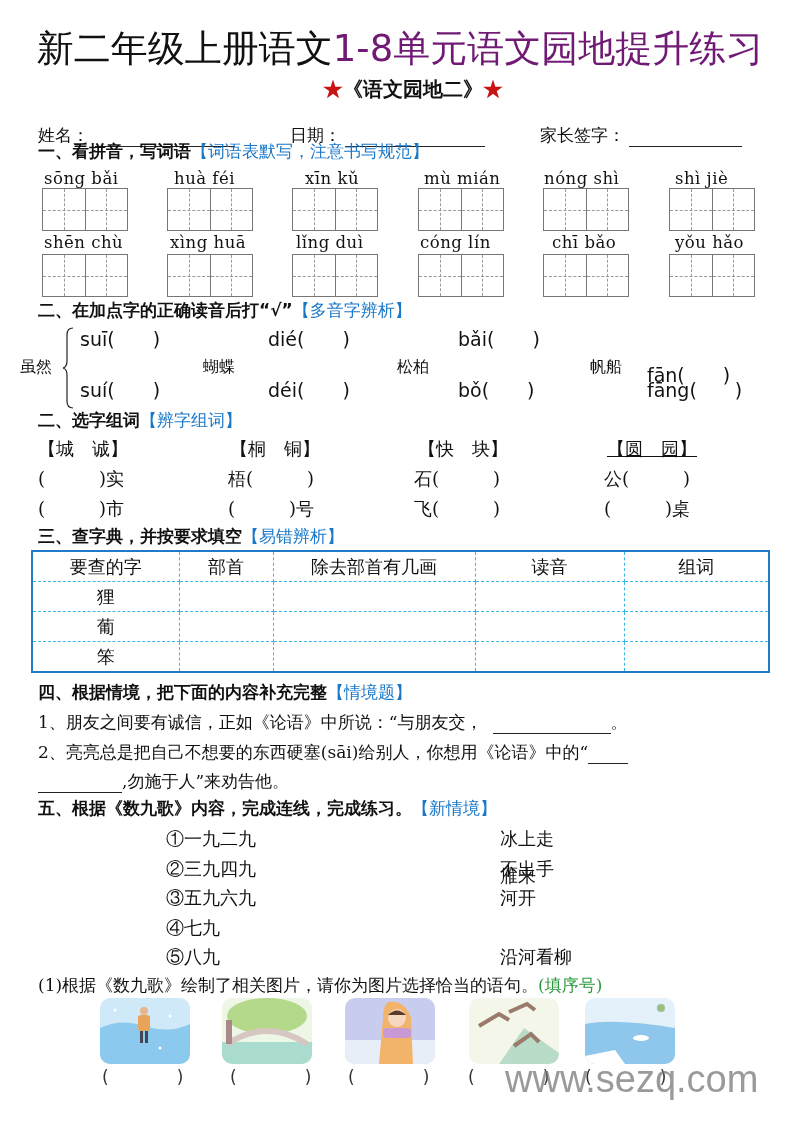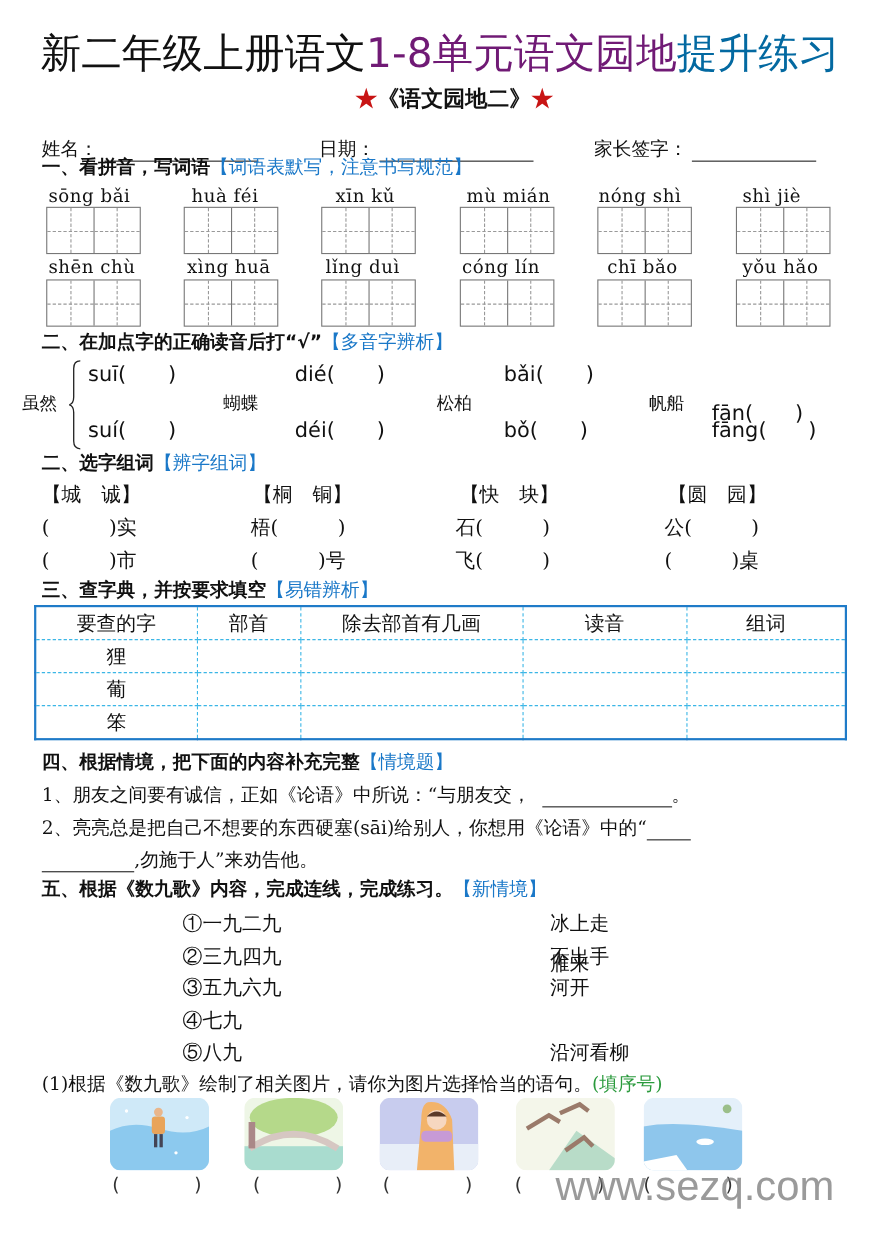--- a/index.html
+++ b/index.html
@@ -2,21 +2,21 @@
 <html><head>
 <meta charset="utf-8">
 <style>
   html, body { margin:0; padding:0; background:#fff; }
   body { width:800px; height:1131px; position:relative; overflow:hidden;
          font-family:"DejaVu Serif","Liberation Serif",serif; color:#111; }
   .abs { position:absolute; }
   .title { left:0; width:800px; top:24px; text-align:center; font-family:"DejaVu Sans","Liberation Sans",sans-serif; font-size:37px; letter-spacing:0px; white-space:nowrap; }
   .title .t1 { color:#111; }
   .title .t2 { color:#701a75; }
-  .title .t3 { color:#0369a1; }
+  .title .t3 { color:#701a75; }
   .subtitle { left:0; width:800px; top:76px; text-align:center; font-size:20px; font-weight:bold; font-family:"DejaVu Serif",serif;padding-left:13px; }
   .star { color:#c81414; }
   .info { top:112px; font-size:17px; font-family:"DejaVu Sans","Liberation Sans",sans-serif;margin-top:12px; }
   .uline { display:inline-block; border-bottom:1px solid #222; height:18px; vertical-align:bottom; }
   .section { font-family:"DejaVu Sans","Liberation Sans",sans-serif; font-size:17px; font-weight:bold; left:38px; white-space:nowrap; }
   .section .tag { color:#1a78c8; font-weight:normal; }
   .py { font-family:"DejaVu Serif",serif; font-size:16.5px; white-space:nowrap; letter-spacing:0.5px; }
   .grid { border:1.5px solid #777; display:flex; height:43px; width:86px; box-sizing:border-box; }
   .cell { flex:1; position:relative; box-sizing:border-box; }
   .cell + .cell { border-left:1.5px solid #777; }
@@ -154,21 +154,21 @@
 <div class="abs q3" style="left:38px;top:497px;">(　　　)市</div>
 
 <div class="abs q3" style="left:230px;top:437px;">【桐　铜】</div>
 <div class="abs q3" style="left:228px;top:467px;">梧(　　　)</div>
 <div class="abs q3" style="left:228px;top:497px;">(　　　)号</div>
 
 <div class="abs q3" style="left:418px;top:437px;">【快　块】</div>
 <div class="abs q3" style="left:414px;top:467px;">石(　　　)</div>
 <div class="abs q3" style="left:414px;top:497px;">飞(　　　)</div>
 
-<div class="abs q3" style="left:607px;top:437px;">【圆　园】</div>
+<div class="abs q3" style="left:607px;top:437px;text-decoration:underline;">【圆　园】</div>
 <div class="abs q3" style="left:604px;top:467px;">公(　　　)</div>
 <div class="abs q3" style="left:604px;top:497px;">(　　　)桌</div>
 
 <div class="abs section" style="top:525px;">
   <span>三、查字典，并按要求填空</span><span class="tag">【易错辨析】</span>
 </div>
 
 <table class="dict">
   <colgroup>
       <col style="width:147px">

